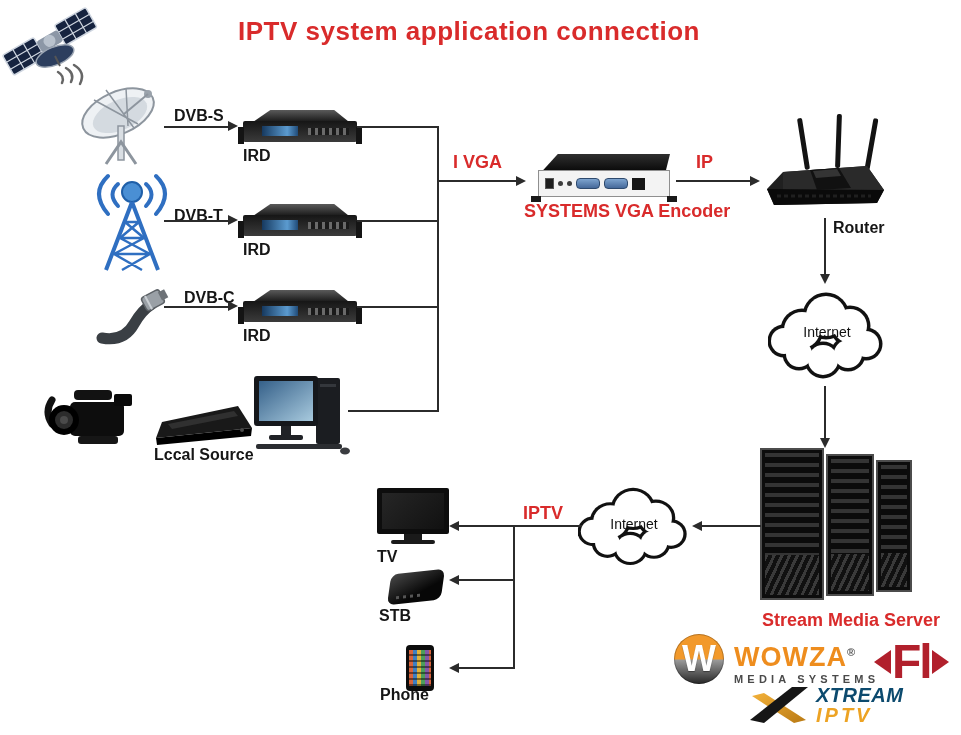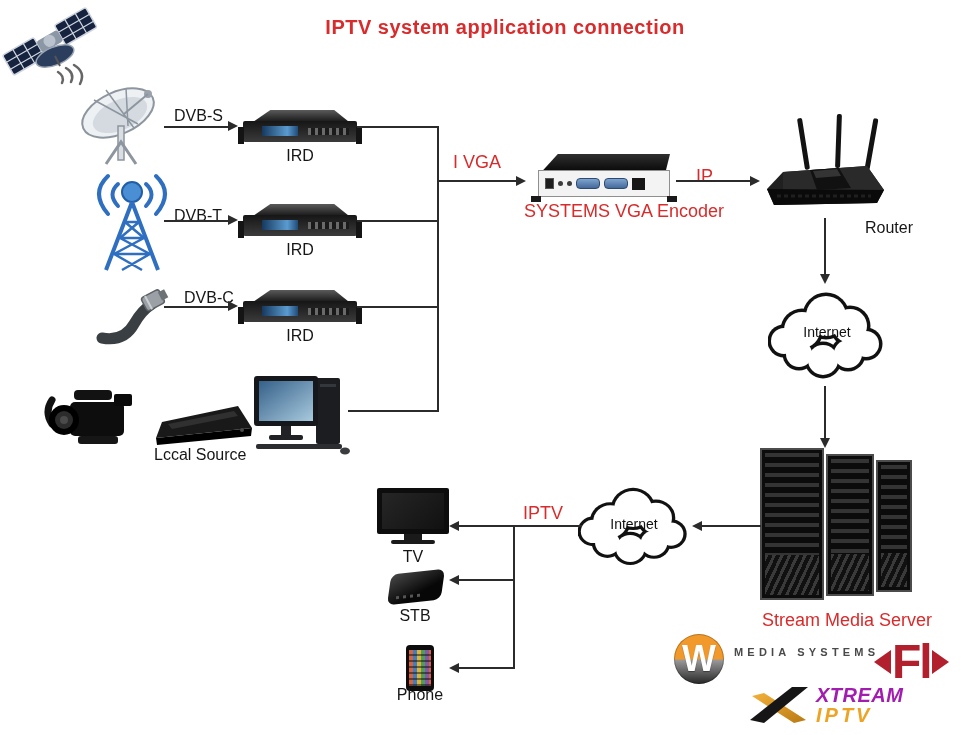--- a/index.html
+++ b/index.html
@@ -1,24 +1,24 @@
 <!DOCTYPE html>
 <html><head>
 <meta charset="utf-8">
 <style>
   *{margin:0;padding:0;box-sizing:border-box}
   html,body{width:961px;height:735px}
   body{position:relative;background:#ffffff;font-family:"Liberation Sans",sans-serif;overflow:hidden}
   .abs{position:absolute}
-  .lbl{position:absolute;font-weight:normal;font-size:16px;color:#161616;white-space:nowrap}
+  .lbl{position:absolute;font-weight:bold;font-size:16px;color:#161616;white-space:nowrap}
   .lbl.sm{font-size:18px}
   .red{color:#d92b2b}
-  .ctr{text-align:center}
-  .title{position:absolute;left:238px;top:16px;width:534px;text-align:center;
-         font-size:20px;font-weight:bold;color:#d92b2b;letter-spacing:0.5px}
+  .ctr{}
+  .title{position:absolute;left:238px;top:16px;width:534px;text-align:left;
+         font-size:26px;font-weight:bold;color:#d92b2b;letter-spacing:0.5px}
   
   .hline{position:absolute;height:2px;background:#2b2b2b}
   .vline{position:absolute;width:2px;background:#2b2b2b}
   .arr-r{position:absolute;width:0;height:0;border-top:5px solid transparent;border-bottom:5px solid transparent;border-left:10px solid #2b2b2b}
   .arr-l{position:absolute;width:0;height:0;border-top:5px solid transparent;border-bottom:5px solid transparent;border-right:10px solid #2b2b2b}
   .arr-d{position:absolute;width:0;height:0;border-left:5px solid transparent;border-right:5px solid transparent;border-top:10px solid #2b2b2b}
   
   .ird{position:absolute;width:114px;height:35px}
   .ird-top{height:11px;background:linear-gradient(180deg,#5a5a5a,#1e1e1e);
            clip-path:polygon(10% 100%,24% 0,80% 0,92% 100%)}
@@ -75,21 +75,21 @@
   .wowza-text{margin:10px 0 0 10px}
   .wowza-name{font-weight:bold;font-size:27px;line-height:1;color:#ee8d1e;letter-spacing:1px}
   .wowza-name sup{font-size:11px;color:#555;vertical-align:super}
   .wowza-sub{font-weight:bold;font-size:11px;color:#4a4a4a;letter-spacing:4.2px;margin-top:2px}
   .fl{position:absolute;left:874px;top:638px;display:flex;align-items:center;gap:1px}
   .fl-text{font-weight:bold;font-size:48px;line-height:1;color:#b1202c;letter-spacing:-2px}
   .fl-arr-l{width:0;height:0;border-top:12px solid transparent;border-bottom:12px solid transparent;border-right:17px solid #b1202c}
   .fl-arr-r{width:0;height:0;border-top:12px solid transparent;border-bottom:12px solid transparent;border-left:17px solid #b1202c}
   .xtream{position:absolute;left:748px;top:684px;display:flex;align-items:center}
   .xt-text{margin-left:6px;font-style:italic;font-weight:bold;line-height:1}
-  .xt-top{font-size:20px;color:#a21caf;letter-spacing:0.5px}
+  .xt-top{font-size:20px;color:#0c4a6e;letter-spacing:0.5px}
   .xt-bot{font-size:20px;color:#eda323;letter-spacing:3px;margin-top:0px}
   .cloud-lbl{position:absolute;font-size:14px;color:#111;font-weight:normal}
 </style>
 </head>
 <body>
 
 <div class="title">IPTV system application connection</div>
 
 <svg class="abs" style="left:0;top:0" width="98" height="92" viewBox="0 0 98 92">
   <g transform="rotate(-30 49 40)">
@@ -237,36 +237,36 @@
     <div class="p-dot"></div>
     <div class="p-vga"></div>
     <div class="p-vga"></div>
     <div class="p-rj"></div>
   </div>
   <div class="enc-foot l"></div>
   <div class="enc-foot r"></div>
 </div>
 <div class="lbl sm red ctr" style="left:524px;top:201px;width:160px">SYSTEMS VGA Encoder</div>
 
-<div class="lbl sm red" style="left:696px;top:166px">IP</div>
+<div class="lbl sm red" style="left:696px;top:152px">IP</div>
 <div class="hline" style="left:676px;top:180px;width:76px"></div>
 <div class="arr-r" style="left:750px;top:176px"></div>
 
 <svg class="abs" style="left:763px;top:110px" width="126" height="108" viewBox="0 0 126 108">
   <rect x="38" y="8" width="5" height="52" rx="2" fill="#131313" transform="rotate(-9 40 34)"></rect>
   <rect x="73" y="4" width="5" height="54" rx="2" fill="#131313" transform="rotate(2 75 31)"></rect>
   <rect x="106" y="8" width="5" height="52" rx="2" fill="#131313" transform="rotate(10 108 34)"></rect>
   <path d="M20,62 L104,56 L121,80 L114,93 L11,95 L4,79 Z" fill="#202020"></path>
   <path d="M20,62 L104,56 L121,80 L20,83 Z" fill="#2a2a2a"></path>
   <path d="M4,79 L121,80 L114,93 L11,95 Z" fill="#0a0a0a"></path>
   <polygon points="47,60 76,58 88,78 54,80" fill="#111"></polygon>
   <polygon points="50,61 74,59 78,66 53,68" fill="#343434"></polygon>
   <path d="M14,86 H108" stroke="#1f1f1f" stroke-width="3" stroke-dasharray="4 3"></path>
 </svg>
-<div class="lbl" style="left:865px;top:219px">Router</div>
+<div class="lbl" style="left:833px;top:219px">Router</div>
 
 <div class="vline" style="left:824px;top:218px;height:58px"></div>
 <div class="arr-d" style="left:820px;top:274px"></div>
 
 <svg class="abs" style="left:768px;top:286px" width="118" height="98" viewBox="0 0 118 98">
   <g fill="#111">
     <circle cx="34" cy="44" r="21.5"></circle>
       <circle cx="58" cy="30" r="23.5"></circle>
       <circle cx="82" cy="40" r="20.5"></circle>
     <circle cx="98" cy="58" r="16.5"></circle>
@@ -355,20 +355,21 @@
 <div class="phone">
     <div class="phone-screen"></div>
   </div>
 <div class="lbl ctr" style="left:380px;top:686px;width:80px">Phone</div>
 
 <div class="wowza">
   <div class="wowza-ball">
       <span>W</span>
     </div>
   <div class="wowza-text">
+    <div class="wowza-name"><span>WOWZA</span><sup>®</sup></div>
     <div class="wowza-sub">MEDIA SYSTEMS</div>
   </div>
 </div>
 
 <div class="fl">
   <div class="fl-arr-l"></div>
   <div class="fl-text">Fl</div>
   <div class="fl-arr-r"></div>
 </div>
 

